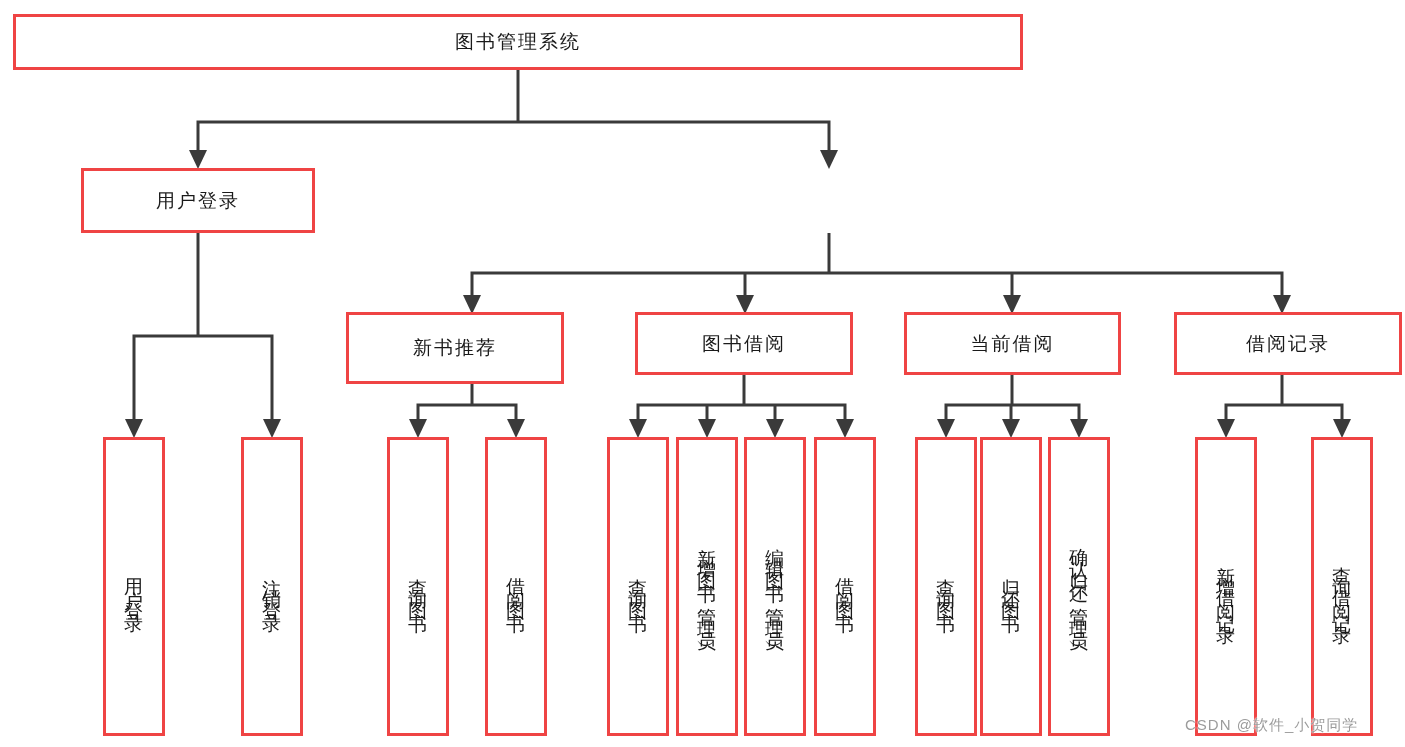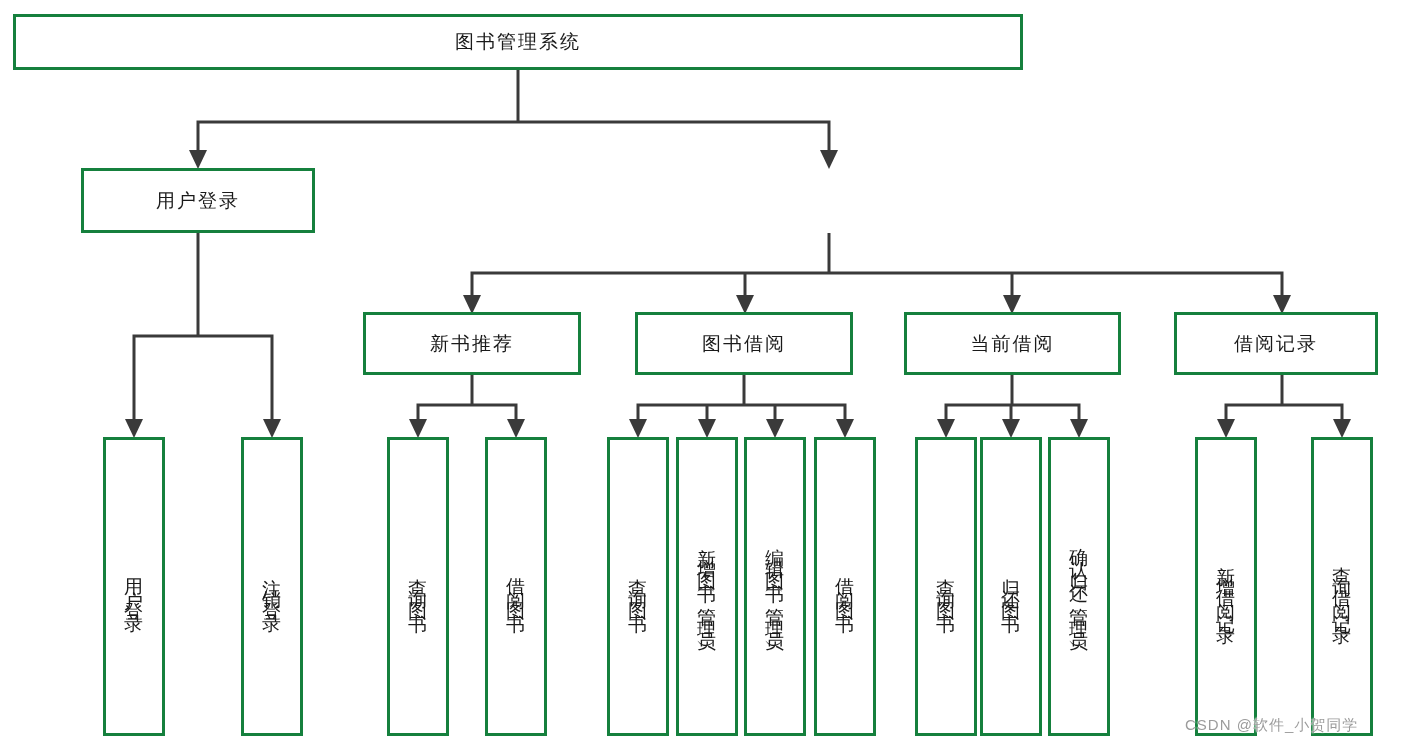--- a/index.html
+++ b/index.html
@@ -18,21 +18,21 @@
   .connectors {
     position: absolute;
     left: 0;
     top: 0;
     z-index: 1;
   }
   .box {
     position: absolute;
     box-sizing: border-box;
     background: #ffffff;
-    border: 3px solid #15803d;
+    border: 3px solid #ef4444;
     display: flex;
     align-items: center;
     justify-content: center;
     color: #1a1a1a;
     z-index: 2;
   }
   .box .lbl {
     font-size: 19px;
     letter-spacing: 2px;
     white-space: nowrap;
@@ -127,30 +127,30 @@
   </svg>
 
   <div class="box" style="left:13px;top:14px;width:1010px;height:56px">
     <span class="lbl">图书管理系统</span>
   </div>
 
   <div class="box" style="left:81px;top:168px;width:234px;height:65px">
     <span class="lbl">用户登录</span>
   </div>
 
-  <div class="box" style="left:363px;top:312px;width:218px;height:63px">
+  <div class="box" style="left:346px;top:312px;width:218px;height:72px">
     <span class="lbl">新书推荐</span>
   </div>
   <div class="box" style="left:904px;top:312px;width:217px;height:63px">
     <span class="lbl">当前借阅</span>
   </div>
   <div class="box" style="left:635px;top:312px;width:218px;height:63px">
     <span class="lbl">图书借阅</span>
   </div>
-  <div class="box" style="left:1174px;top:312px;width:204px;height:63px">
+  <div class="box" style="left:1174px;top:312px;width:228px;height:63px">
     <span class="lbl">借阅记录</span>
   </div>
 
   <div class="box v" style="left:103px">
     <span class="vlbl">用户登录</span>
   </div>
   <div class="box v" style="left:241px">
     <span class="vlbl">注销登录</span>
   </div>
 

